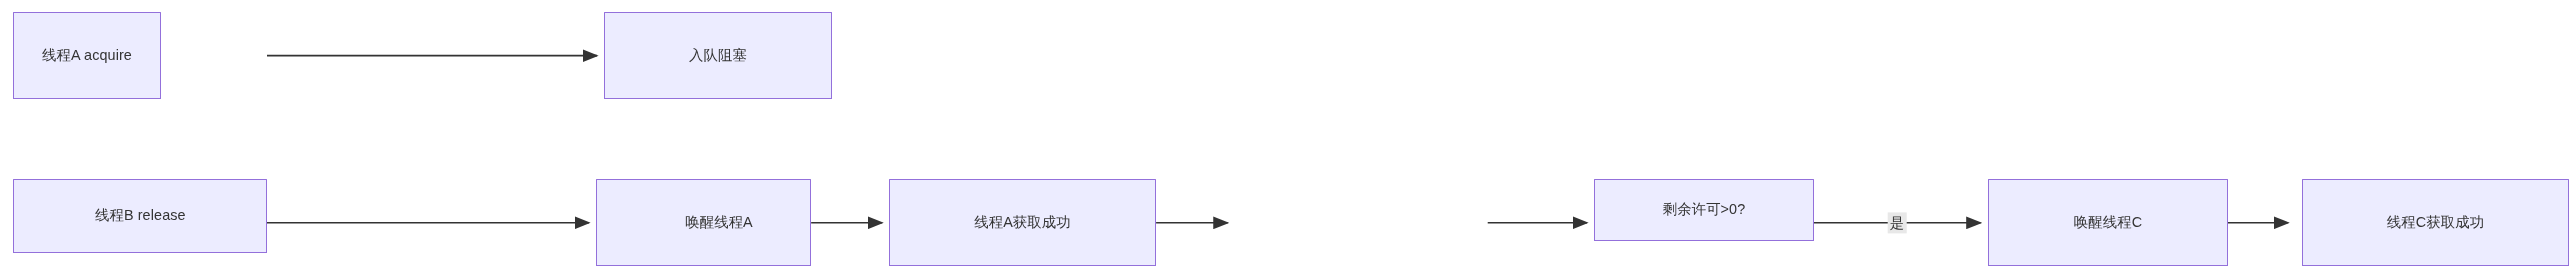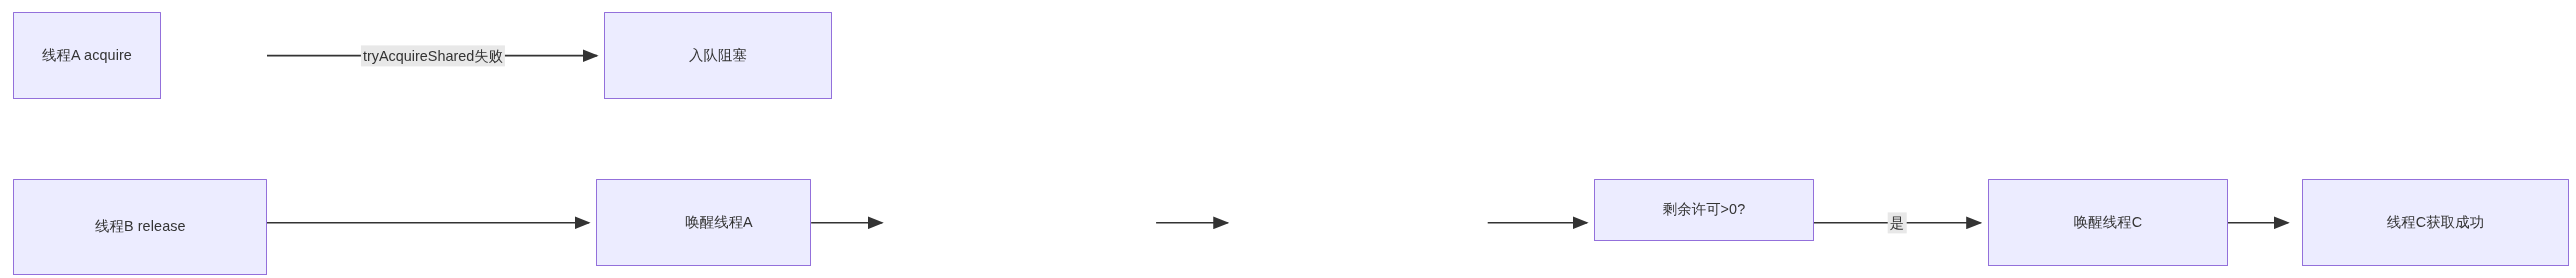--- a/index.html
+++ b/index.html
@@ -80,32 +80,32 @@
   </svg>
 
   <div class="node" style="left:13px; top:11.7px; width:148px; height:87px;">
     <span>线程A acquire</span>
   </div>
 
   <div class="node" style="left:604px; top:11.7px; width:228px; height:87px;">
     <span>入队阻塞</span>
   </div>
 
-  <div class="edge-label" style="left:433px; top:56px;">
-    <span>tryAcquireShared失败</span>
-  </div>
 
-  <div class="node" style="left:13.3px; top:179px; width:254px; height:96px;">
+  <div class="node" style="left:13.3px; top:179px; width:254px; height:74px;">
     <span>线程B release</span>
   </div>
 
   <div class="node" style="left:596px; top:179px; width:215px; height:87px;padding-left:31px;">
     <span>唤醒线程A</span>
   </div>
 
+  <div class="node" style="left:889px; top:179px; width:267px; height:87px;">
+    <span>线程A获取成功</span>
+  </div>
 
 
   <div class="node" style="left:1594px; top:179px; width:220px; height:62px;">
     <span>剩余许可&gt;0?</span>
   </div>
 
   <div class="node" style="left:1988px; top:179px; width:240px; height:87px;">
     <span>唤醒线程C</span>
   </div>
 

